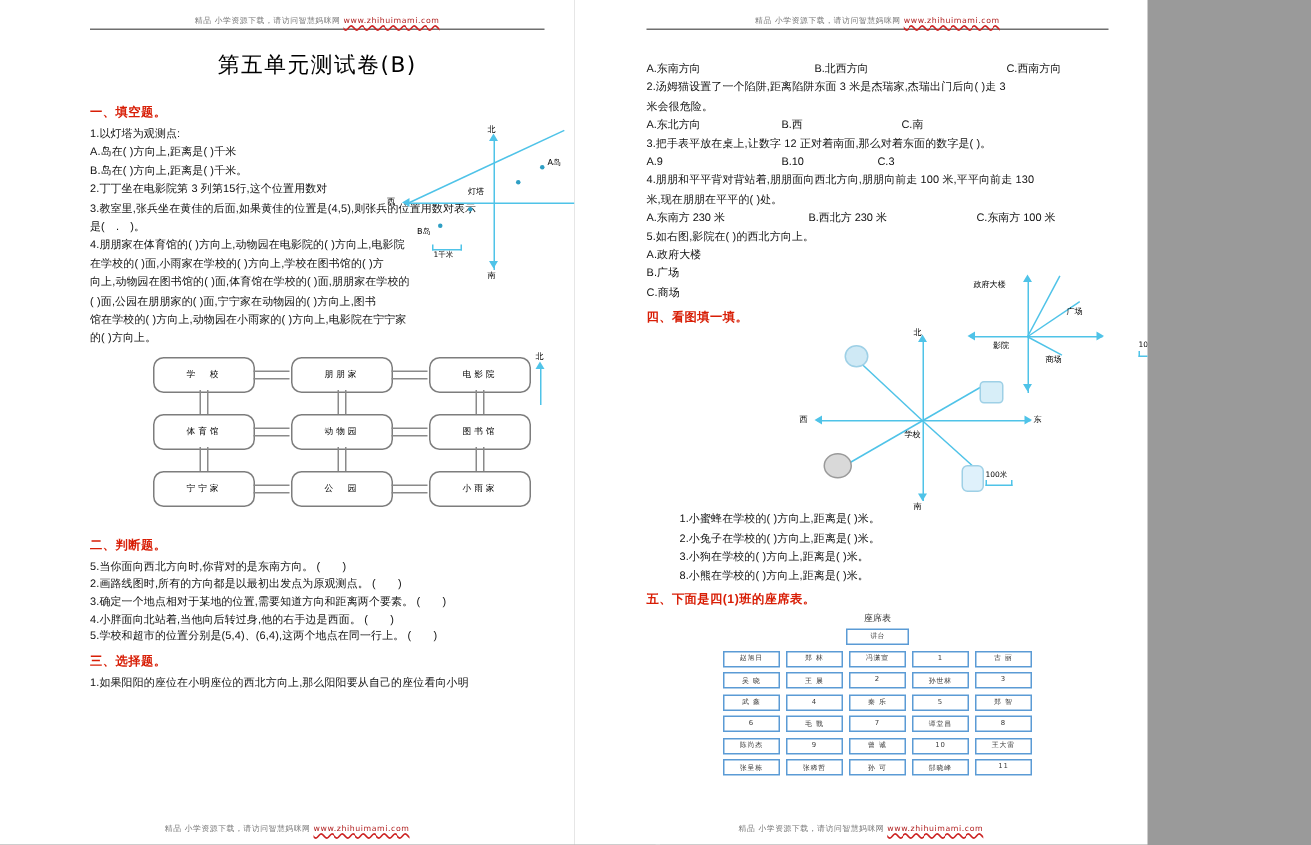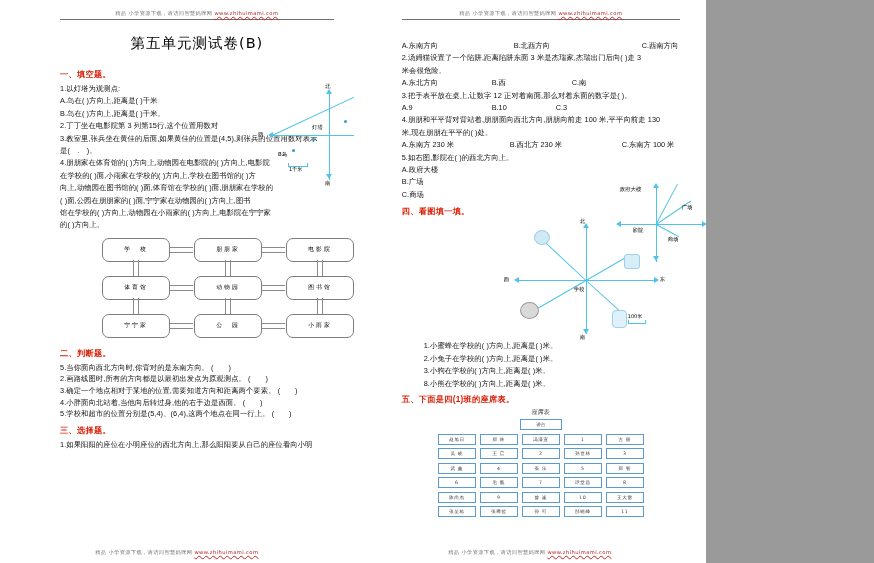--- a/index.html
+++ b/index.html
@@ -2,21 +2,21 @@
 <html><head>
 <meta charset="utf-8">
 <style>
   html,body{margin:0;padding:0;}
   body{
     width:874px;height:563px;
     background:#9a9a9a;
     font-family:"Liberation Sans","DejaVu Sans",sans-serif;
     overflow:hidden;
   }
-  .spread{display:flex;width:706px;height:563px;}
+  .spread{display:flex;width:765px;height:563px;}
   .page{
     background:#ffffff;
     position:relative;
     box-sizing:border-box;
     overflow:hidden;
   }
   .page-left{width:437px;height:563px;padding:8px 20px 0 60px;}
   .page-right{width:437px;height:563px;padding:8px 26px 0 48px;}
   .gutter{position:absolute;left:437px;top:0;width:3px;height:563px;background:#b9b9b9;}
 
@@ -168,21 +168,21 @@
       <div class="vconn" style="left:215px;top:22px;"></div>
       <div class="vconn" style="left:31px;top:60px;"></div>
       <div class="vconn" style="left:123px;top:60px;"></div>
       <div class="vconn" style="left:215px;top:60px;"></div>
 
       <div class="axis" style="left:258px;top:6px;width:1px;height:26px;"></div>
       <div style="position:absolute;left:255px;top:3px;width:0;height:0;border-left:3px solid transparent;border-right:3px solid transparent;border-bottom:5px solid #4fc3e8;"></div>
       <div class="lbl" style="left:255px;top:-4px;">北</div>
     </div>
 
-    <div class="sec" style="margin-top:12px;">二、判断题。</div>
+    <div class="sec" style="margin-top:22px;">二、判断题。</div>
     <p class="q tight">5.当你面向西北方向时,你背对的是东南方向。 (　　)</p>
     <p class="q tight">2.画路线图时,所有的方向都是以最初出发点为原观测点。 (　　)</p>
     <p class="q tight">3.确定一个地点相对于某地的位置,需要知道方向和距离两个要素。 (　　)</p>
     <p class="q tight">4.小胖面向北站着,当他向后转过身,他的右手边是西面。 (　　)</p>
     <p class="q tight">5.学校和超市的位置分别是(5,4)、(6,4),这两个地点在同一行上。 (　　)</p>
 
     <div class="sec" style="margin-top:5px;">三、选择题。</div>
     <p class="q tight">1.如果阳阳的座位在小明座位的西北方向上,那么阳阳要从自己的座位看向小明</p>
 
     <div class="wm wm-bottom">

